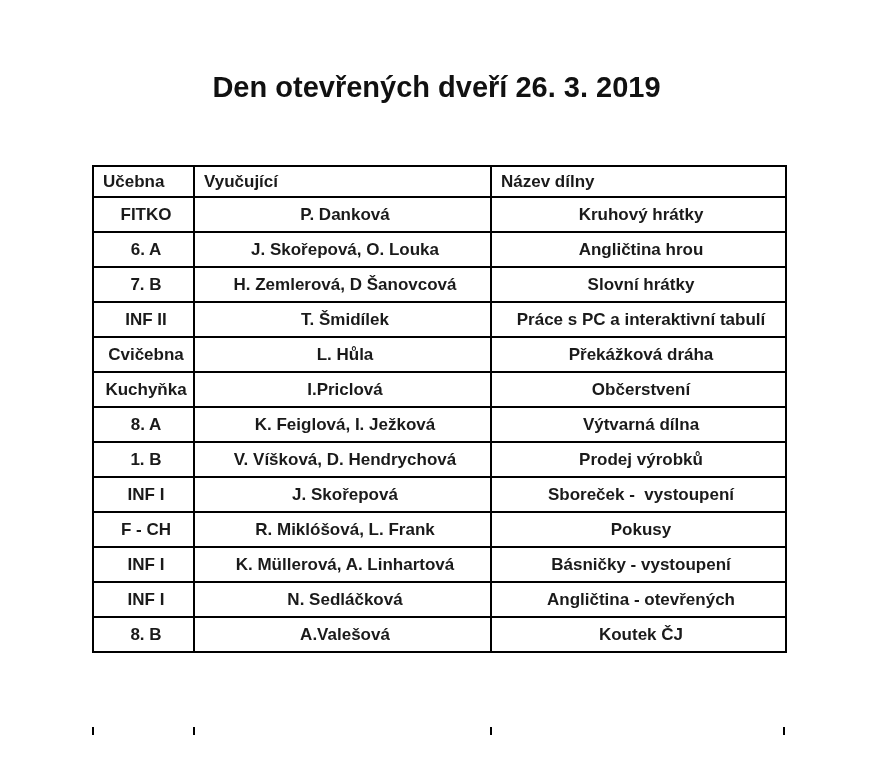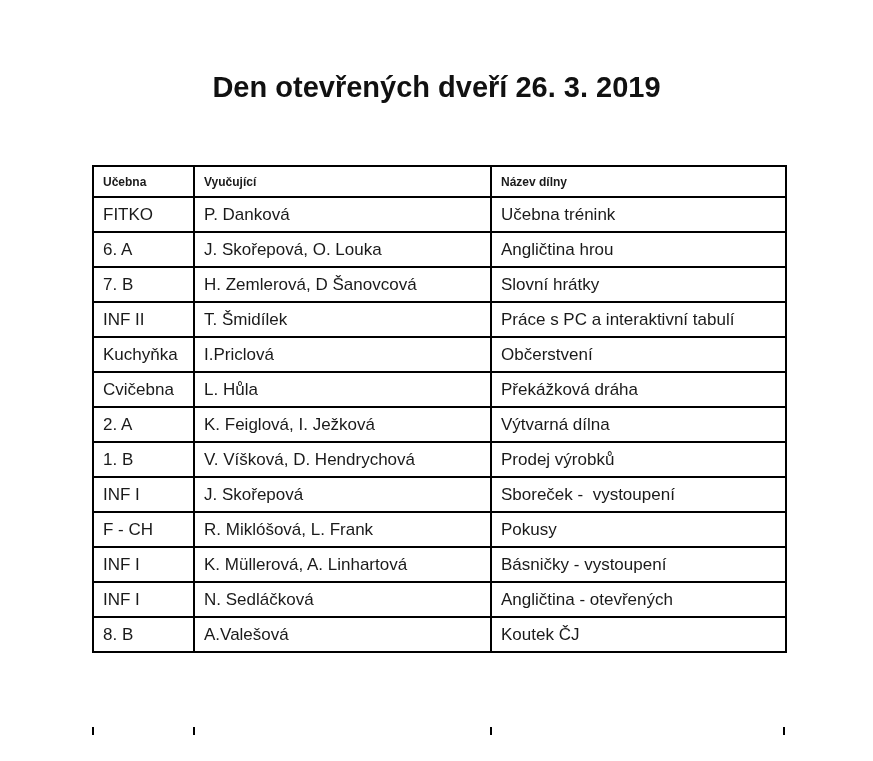--- a/index.html
+++ b/index.html
@@ -46,26 +46,27 @@
     border: 2px solid #000000;
     text-align: left;
     vertical-align: middle;
     padding: 0 4px 0 9px;
     white-space: pre-wrap;
     overflow: hidden;
   }
   table.schedule th {
     height: 29px;
     font-weight: bold;
-    font-size: 12px;
+    font-size: 17px;
     margin-top: 12px;
   }
   table.schedule td {
     height: 33px;
-    font-weight: normal;
+    font-weight: bold;
+    text-align: center;
   }
   
   .cutoff-row {
     position: absolute;
     left: 92px;
     top: 727px;
     width: 693px;
     height: 8px;
   }
   .cutoff-row .vline {
@@ -96,49 +97,49 @@
       <tr>
         <th>Učebna</th>
         <th>Vyučující</th>
         <th>Název dílny</th>
       </tr>
     </thead>
     <tbody id="rows">
         <tr>
     <td>FITKO</td>
     <td>P. Danková</td>
-    <td>Učebna trénink</td>
+    <td>Kruhový hrátky</td>
   </tr>
         <tr>
     <td>6. A</td>
     <td>J. Skořepová, O. Louka</td>
     <td>Angličtina hrou</td>
   </tr>
         <tr>
     <td>7. B</td>
     <td>H. Zemlerová, D Šanovcová</td>
     <td>Slovní hrátky</td>
   </tr>
         <tr>
     <td>INF II</td>
     <td>T. Šmidílek</td>
     <td>Práce s PC a interaktivní tabulí</td>
   </tr>
         <tr>
+    <td>Cvičebna</td>
+    <td>L. Hůla</td>
+    <td>Překážková dráha</td>
+  </tr>
+        <tr>
     <td>Kuchyňka</td>
     <td>I.Priclová</td>
     <td>Občerstvení</td>
   </tr>
         <tr>
-    <td>Cvičebna</td>
-    <td>L. Hůla</td>
-    <td>Překážková dráha</td>
-  </tr>
-        <tr>
-    <td>2. A</td>
+    <td>8. A</td>
     <td>K. Feiglová, I. Ježková</td>
     <td>Výtvarná dílna</td>
   </tr>
         <tr>
     <td>1. B</td>
     <td>V. Víšková, D. Hendrychová</td>
     <td>Prodej výrobků</td>
   </tr>
         <tr>
     <td>INF I</td>

